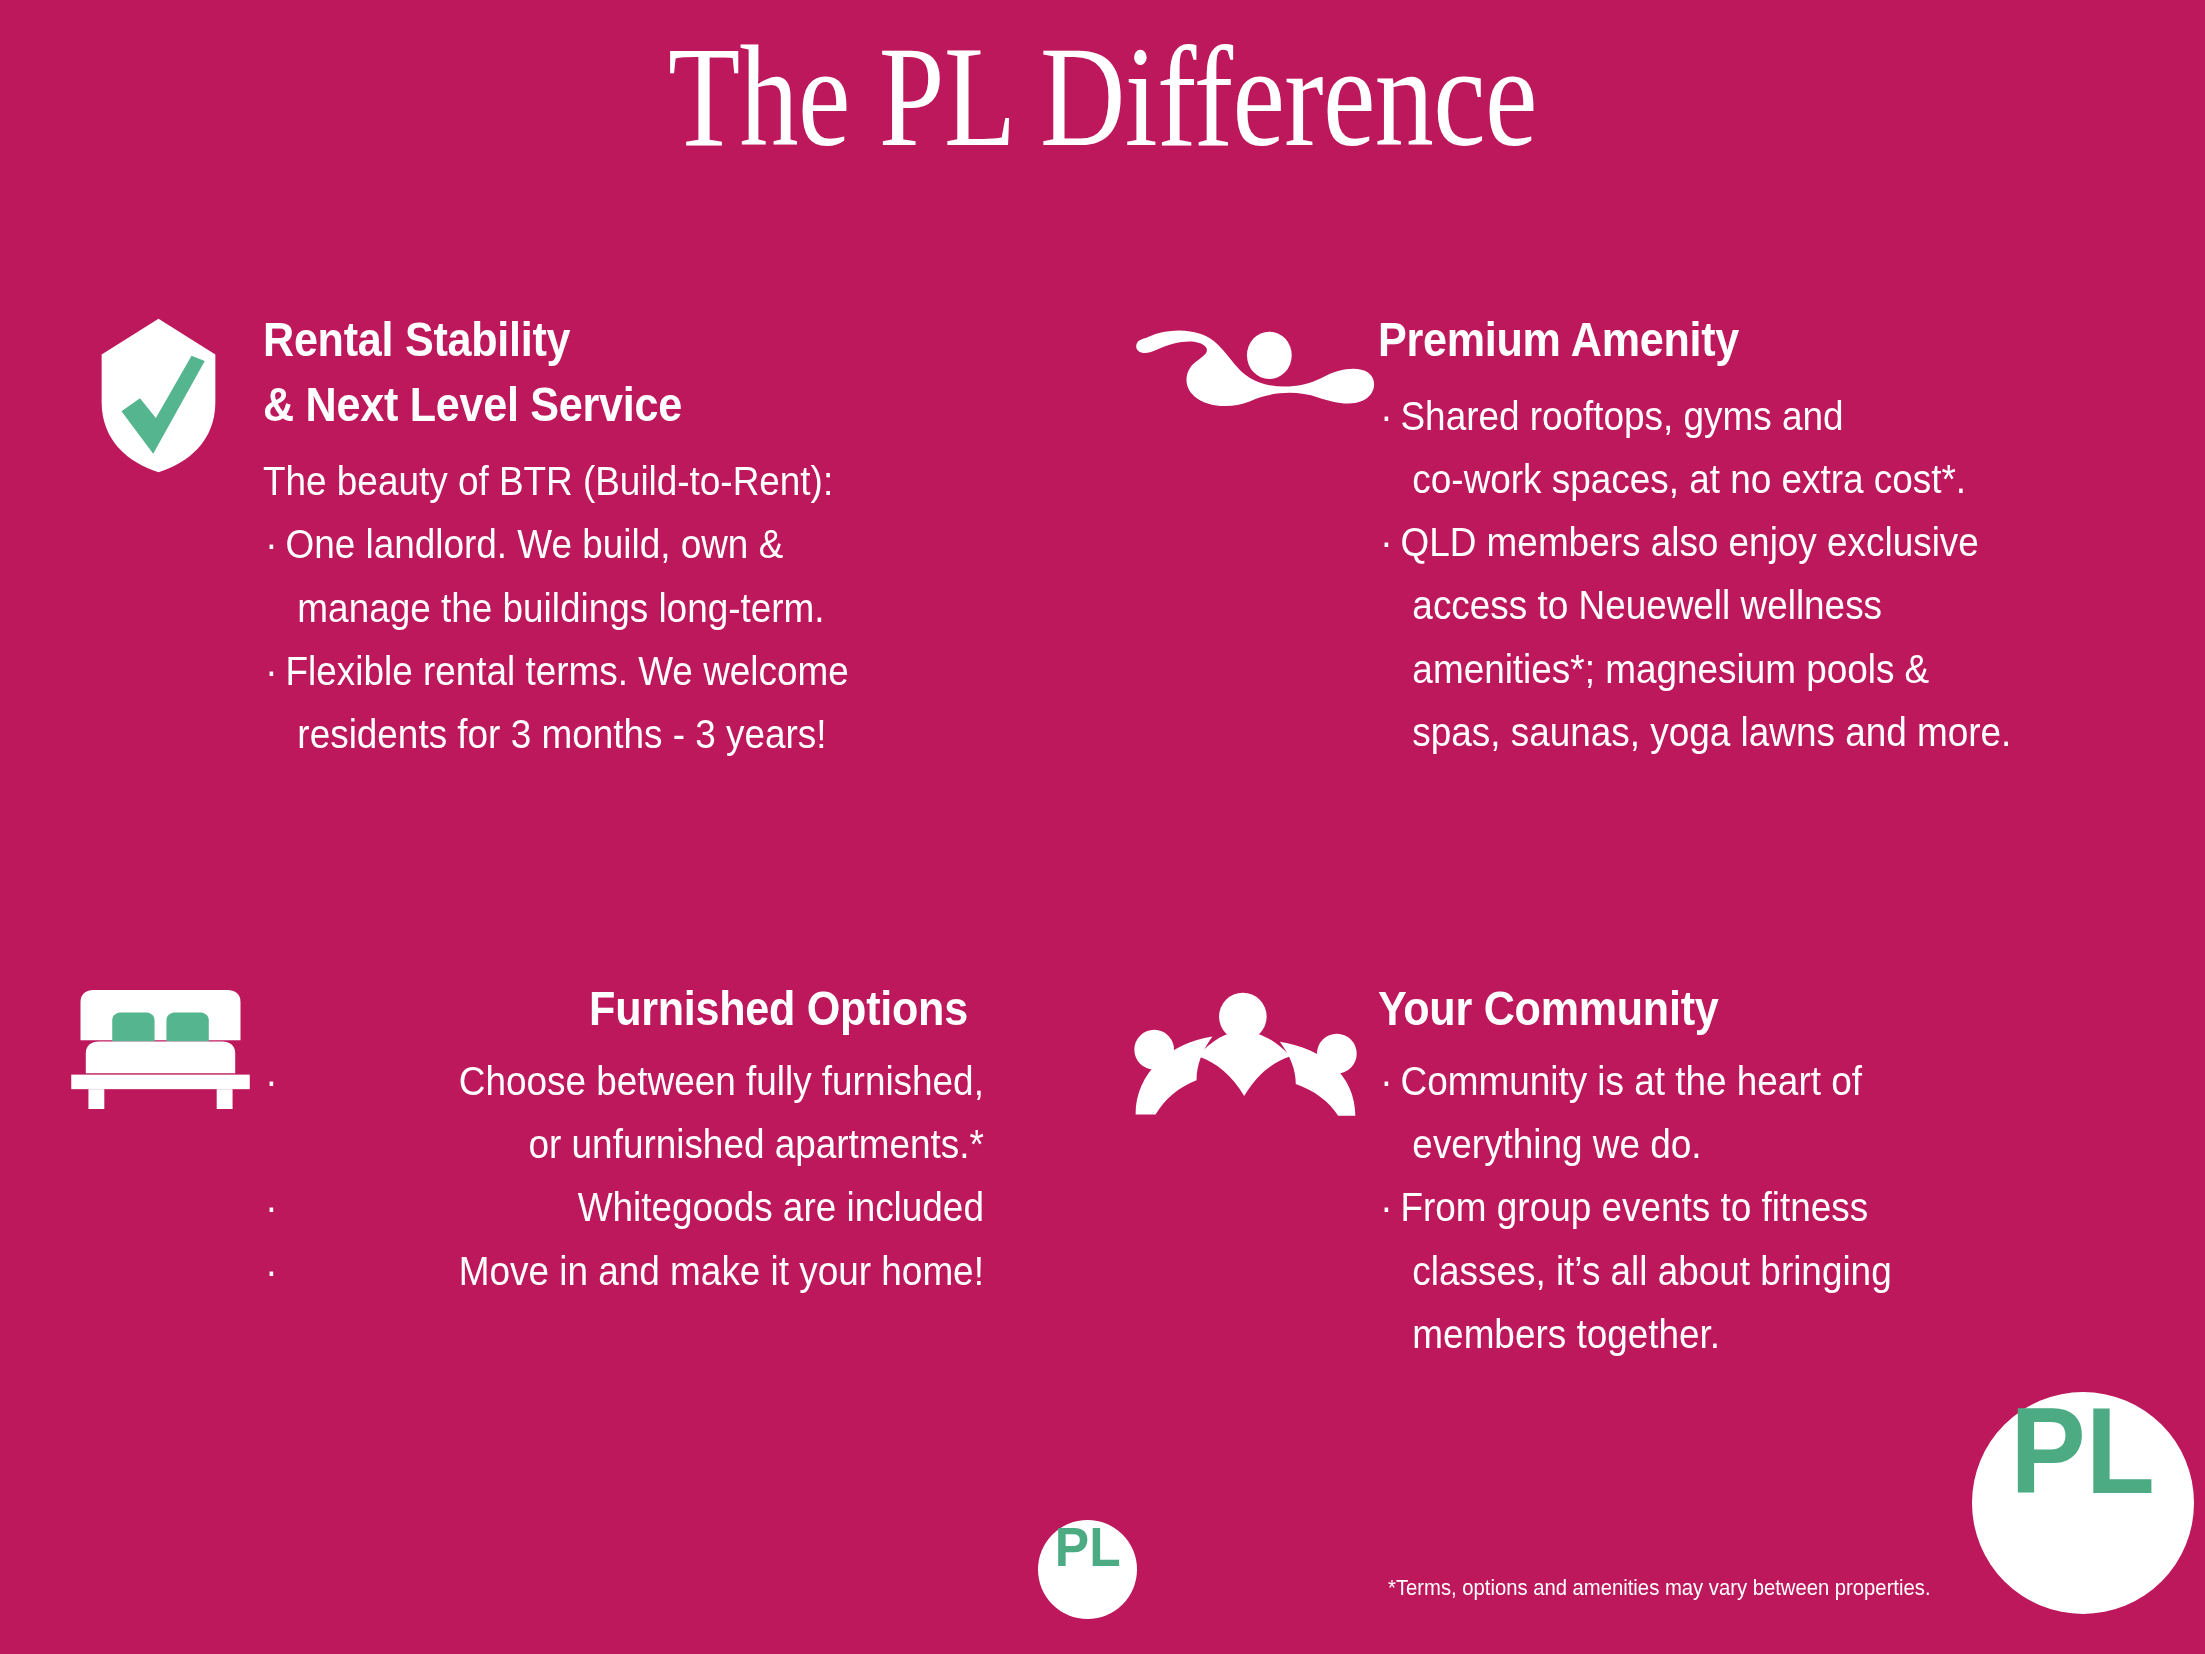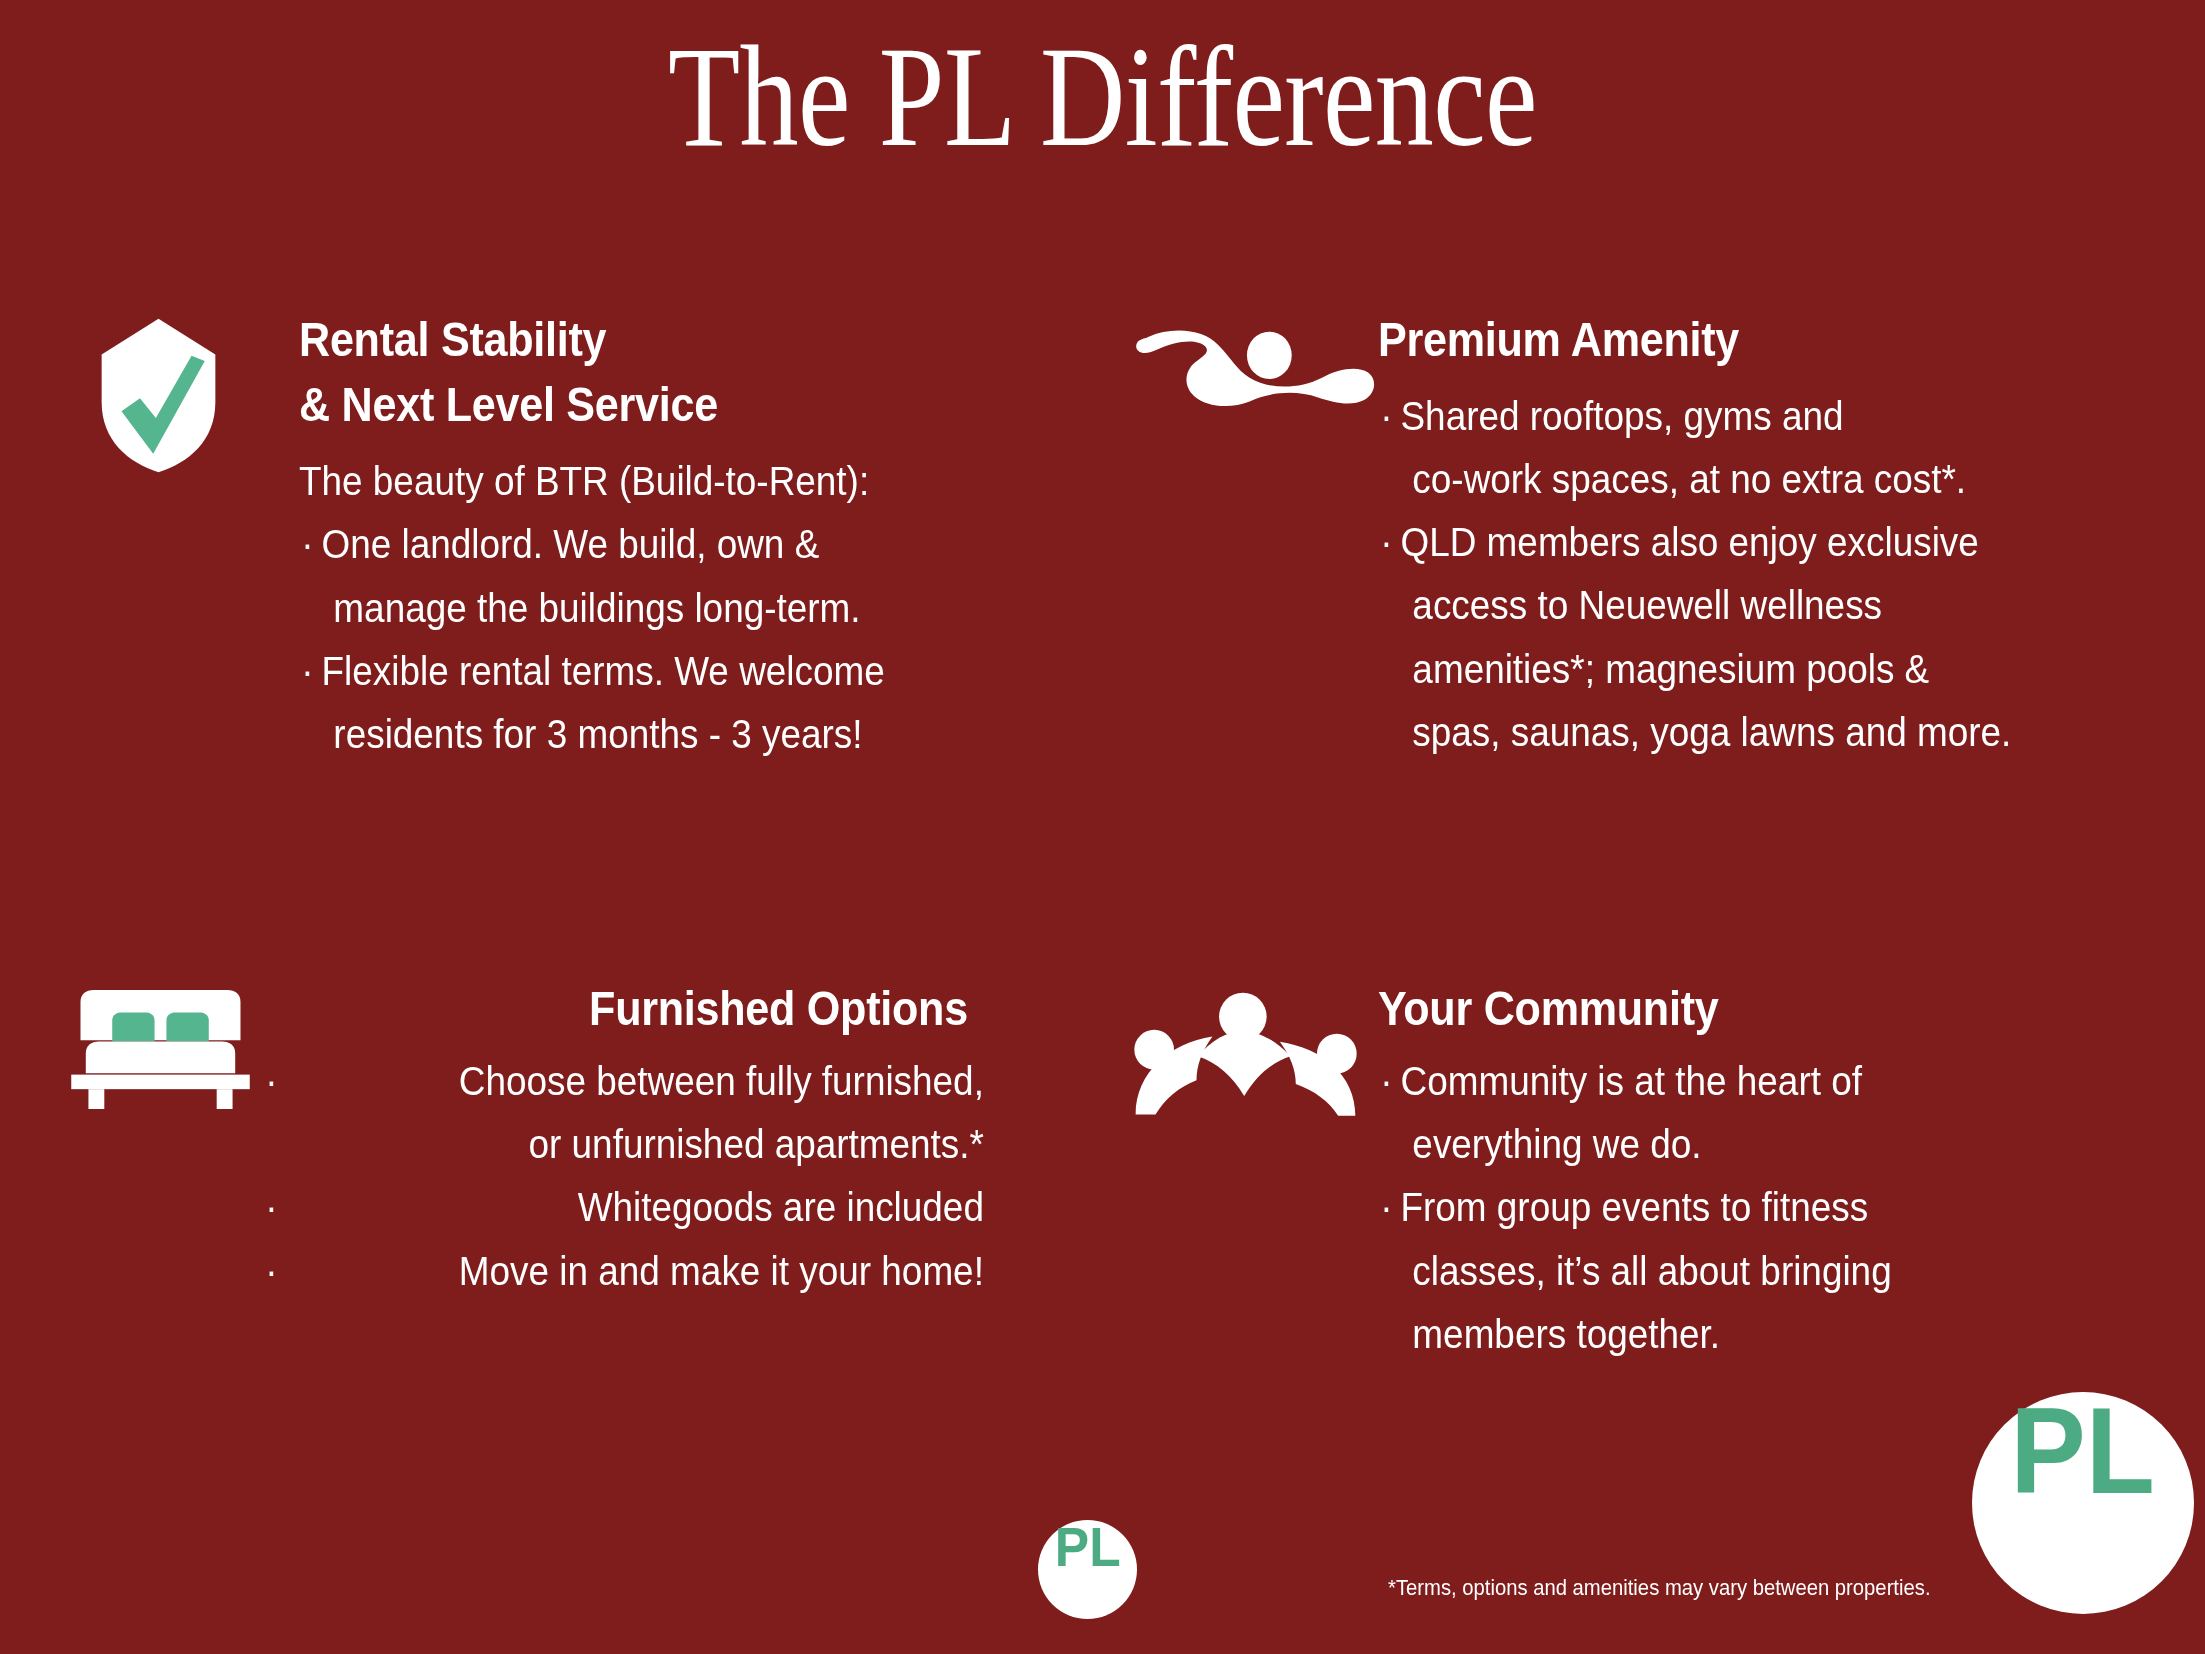--- a/index.html
+++ b/index.html
@@ -4,21 +4,21 @@
 <style>
   html, body {
     margin: 0;
     padding: 0;
     background: #54b58e;
   }
   #stage {
     position: relative;
     width: 2205px;
     height: 1654px;
-    background: #7f1d1d;
+    background: #be185d;
     overflow: hidden;
     font-family: "Liberation Sans", sans-serif;
     color: #ffffff;
   }
 
   
   #page-title {
     position: absolute;
     left: 0;
     top: 21px;
@@ -134,21 +134,21 @@
 
   <div class="feature" style="left:99px; top:316px; width:992px;">
 
     <div class="feature-icon">
       <svg class="icon-svg" width="119" height="159" viewBox="0 0 180 240">
         <path d="M90 4 L176 58 L176 130 C176 188 136 222 90 236 C44 222 4 188 4 130 L4 58 Z" fill="#ffffff"></path>
         <path d="M140 60 L86 154 L62 124 L34 144 L82 208 L160 68 Z" fill="#54b58e"></path>
       </svg>
     </div>
 
-    <div class="feature-body" style="left:164px; top:-5.3px; width:834px;margin-left:36px;">
+    <div class="feature-body" style="left:164px; top:-5.3px; width:834px;">
       <div class="feature-heading">Rental Stability</div>
       <div class="feature-heading" style="margin-bottom:17px;">&amp; Next Level Service</div>
       <p class="feature-lead">The beauty of BTR (Build-to-Rent):</p>
       <ul class="bullets">
         <li class="bullet">
           <span class="dot">·</span>
           <div>One landlord. We build, own &amp;</div>
           <div style="padding-left:13.2px;">manage the buildings long-term.</div>
         </li>
         <li class="bullet">

